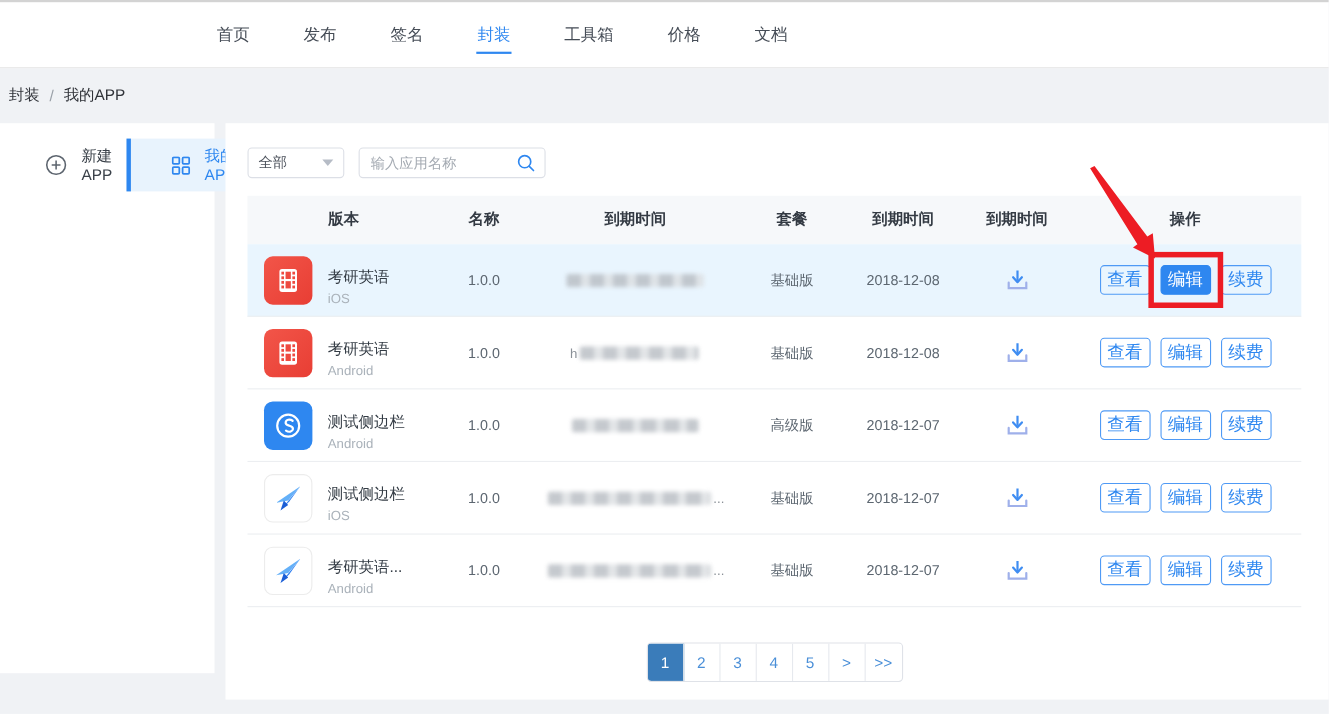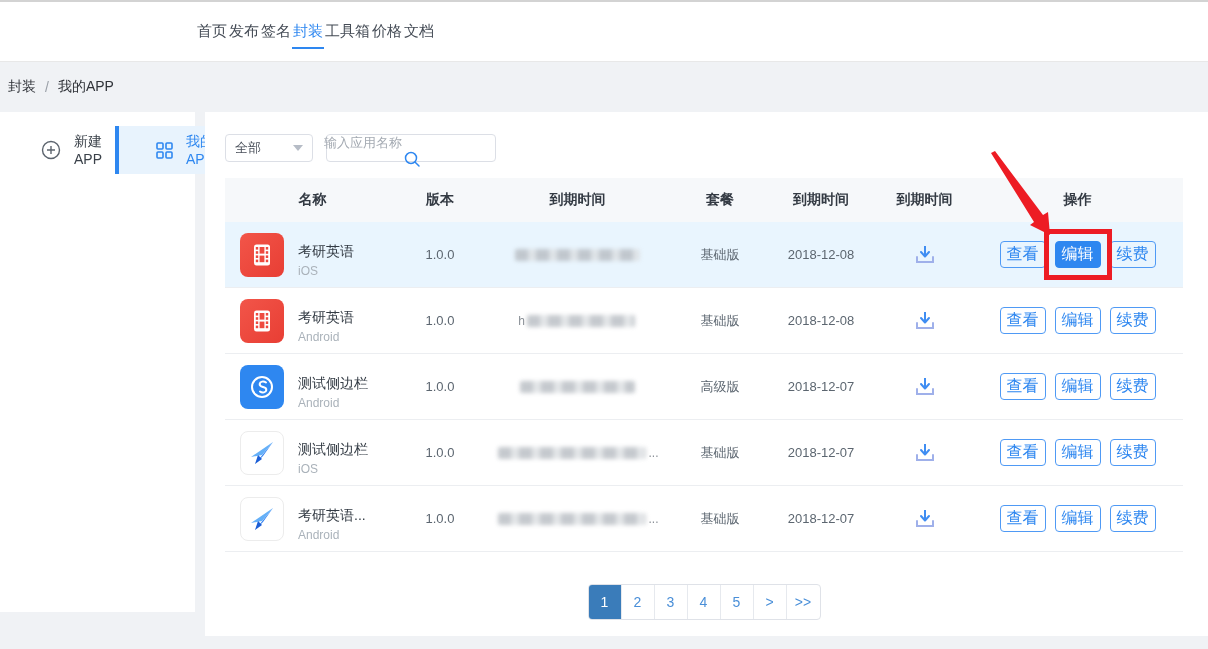--- a/index.html
+++ b/index.html
@@ -6,21 +6,21 @@
   html,body { width:1208px; height:649px; }
   body {
     font-family: "Liberation Sans", "DejaVu Sans", sans-serif;
     background:#f0f2f5; position:relative; overflow:hidden;
     color:#333;
   }
   
   .top-nav {
     height:62px; background:#fff;
     border-top:2px solid #d3d3d3; border-bottom:1px solid #e8e8e8;
-    display:flex; align-items:stretch; padding-left:196px; 
+    display:flex; align-items:stretch; padding-left:196px; gap:47px;
   }
   .nav-item {
     display:flex; align-items:center; font-size:15px; color:#454c56;
     cursor:pointer; position:relative; padding:0 1px;
   }
   .nav-item.active { color:var(--accent); }
   .nav-item.active::after {
     content:""; position:absolute; left:0; right:0; bottom:12px;
     height:2px; background:var(--accent);
   }
@@ -56,21 +56,21 @@
     width:88px; height:28px; border:1px solid #dcdfe6; border-radius:4px;
     display:flex; align-items:center; justify-content:space-between;
     padding:0 9px; font-size:13px; color:#4a505a; cursor:pointer; background:#fff;
   }
   .caret-down {
     width:0; height:0; border-left:5px solid transparent;
     border-right:5px solid transparent; border-top:6px solid #b6bcc6;
   }
   .search-box {
     width:170px; height:28px; border:1px solid #dcdfe6; border-radius:4px;
-    display:flex; align-items:center; padding:0 8px 0 10px; background:#fff;flex-direction:column;
+    display:flex; align-items:center; padding:0 8px 0 10px; background:#fff;
   }
   .search-box input {
     border:none; outline:none; flex:1; font-size:13px; color:#4a505a;
     font-family:inherit; background:transparent; min-width:0;
   }
   .search-box input::placeholder { color:#a4aab2; }
   
   .table { margin-top:16px; width:100%; }
   .thead, .trow {
     display:grid;
@@ -191,22 +191,22 @@
           <svg width="18" height="18" viewBox="0 0 18 18">
               <circle cx="8" cy="8" r="5.5" fill="none" stroke="#2e87f0" stroke-width="1.5"></circle>
               <path d="M12.2 12.2 L16 16" stroke="#2e87f0" stroke-width="1.5" stroke-linecap="round"></path>
             </svg>
         </span>
       </div>
     </div>
 
     <div class="table">
       <div class="thead">
+        <div>版本</div>
         <div>名称</div>
-        <div>版本</div>
         <div>到期时间</div>
         <div>套餐</div>
         <div>到期时间</div>
         <div>到期时间</div>
         <div>操作</div>
       </div>
       <div id="tbody">
   <div class="trow highlight">
     <div class="cell-name">
       <span class="app-icon icon-film">

